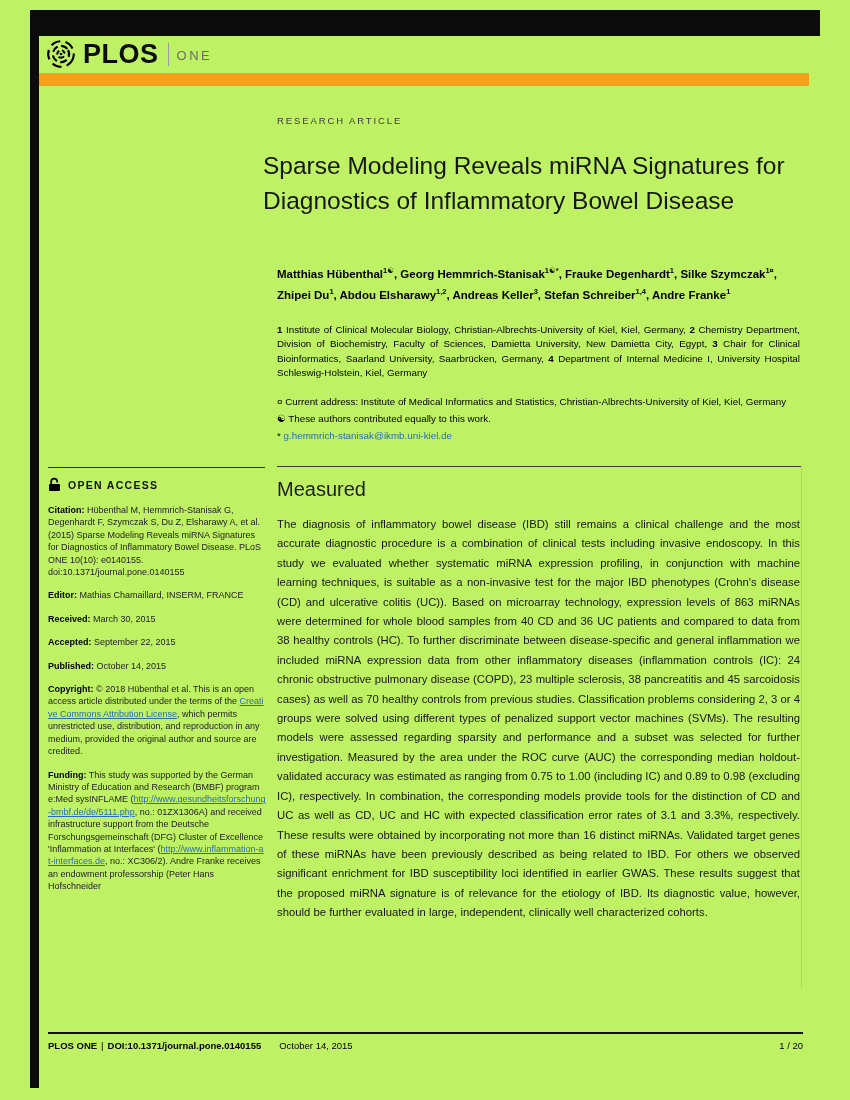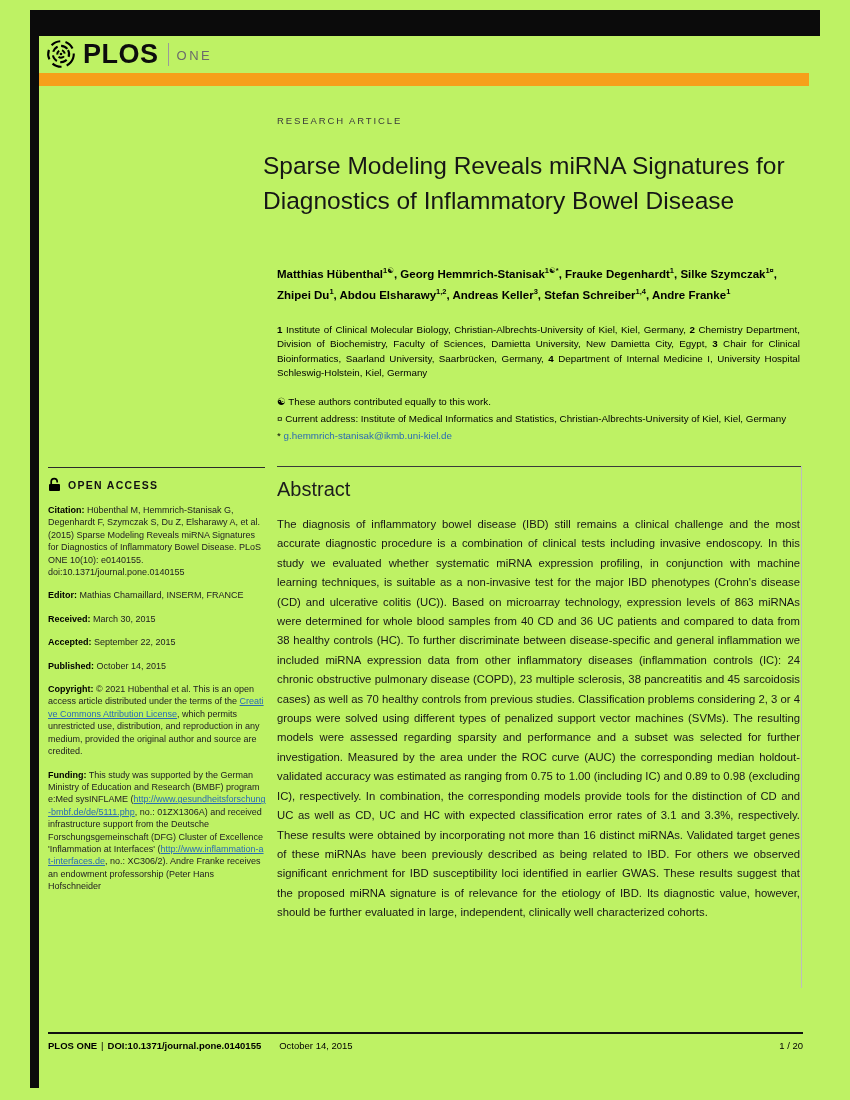--- a/index.html
+++ b/index.html
@@ -88,47 +88,47 @@
     </svg>
     <span class="oa-label">OPEN ACCESS</span>
   </div>
 
   <div class="side-col">
     <p><b>Citation:</b><span> Hübenthal M, Hemmrich-Stanisak G, Degenhardt F, Szymczak S, Du Z, Elsharawy A, et al. (2015) Sparse Modeling Reveals miRNA Signatures for Diagnostics of Inflammatory Bowel Disease. PLoS ONE 10(10): e0140155. doi:10.1371/journal.pone.0140155</span></p>
     <p><b>Editor:</b><span> Mathias Chamaillard, INSERM, FRANCE</span></p>
     <p><b>Received:</b><span> March 30, 2015</span></p>
     <p><b>Accepted:</b><span> September 22, 2015</span></p>
     <p><b>Published:</b><span> October 14, 2015</span></p>
-    <p><b>Copyright:</b><span> © 2021 Hübenthal et al. This is an open access article distributed under the terms of the </span><a>Creative Commons Attribution License</a><span>, which permits unrestricted use, distribution, and reproduction in any medium, provided the original author and source are credited.</span></p>
+    <p><b>Copyright:</b><span> © 2018 Hübenthal et al. This is an open access article distributed under the terms of the </span><a>Creative Commons Attribution License</a><span>, which permits unrestricted use, distribution, and reproduction in any medium, provided the original author and source are credited.</span></p>
     <p><b>Funding:</b><span> This study was supported by the German Ministry of Education and Research (BMBF) program e:Med sysINFLAME (</span><a>http://www.gesundheitsforschung-bmbf.de/de/5111.php</a><span>, no.: 01ZX1306A) and received infrastructure support from the Deutsche Forschungsgemeinschaft (DFG) Cluster of Excellence 'Inflammation at Interfaces' (</span><a>http://www.inflammation-at-interfaces.de</a><span>, no.: XC306/2). Andre Franke receives an endowment professorship (Peter Hans Hofschneider</span></p>
   </div>
 
   <div class="kicker">RESEARCH ARTICLE</div>
   <h1 class="title">Sparse Modeling Reveals miRNA Signatures for Diagnostics of Inflammatory Bowel Disease</h1>
 
   <div class="authors">
     <span class="author"><span>Matthias Hübenthal</span><sup>1☯</sup></span><span class="author"><span>Georg Hemmrich-Stanisak</span><sup>1☯*</sup></span><span class="author"><span>Frauke Degenhardt</span><sup>1</sup></span><span class="author"><span>Silke Szymczak</span><sup>1¤</sup></span><span class="author"><span>Zhipei Du</span><sup>1</sup></span><span class="author"><span>Abdou Elsharawy</span><sup>1,2</sup></span><span class="author"><span>Andreas Keller</span><sup>3</sup></span><span class="author"><span>Stefan Schreiber</span><sup>1,4</sup></span><span class="author"><span>Andre Franke</span><sup>1</sup></span>
   </div>
 
   <div class="affils">
     <span><b>1</b> <span>Institute of Clinical Molecular Biology, Christian-Albrechts-University of Kiel, Kiel, Germany,</span></span>
     <span><b>2</b> <span>Chemistry Department, Division of Biochemistry, Faculty of Sciences, Damietta University, New Damietta City, Egypt,</span></span>
     <span><b>3</b> <span>Chair for Clinical Bioinformatics, Saarland University, Saarbrücken, Germany,</span></span>
     <span><b>4</b> <span>Department of Internal Medicine I, University Hospital Schleswig-Holstein, Kiel, Germany</span></span>
   </div>
 
   <div class="notes">
+    <p>¤ Current address: Institute of Medical Informatics and Statistics, Christian-Albrechts-University of Kiel, Kiel, Germany</p>
     <p>☯ These authors contributed equally to this work.</p>
-    <p>¤ Current address: Institute of Medical Informatics and Statistics, Christian-Albrechts-University of Kiel, Kiel, Germany</p>
     <p><span>*</span> <a>g.hemmrich-stanisak@ikmb.uni-kiel.de</a></p>
   </div>
 
   <div class="main-rule"></div>
   <div class="abs-right-rule"></div>
-  <h2 class="abstract-h">Abstract</h2>
+  <h2 class="abstract-h">Measured</h2>
   <p class="abstract-p">The diagnosis of inflammatory bowel disease (IBD) still remains a clinical challenge and the most accurate diagnostic procedure is a combination of clinical tests including invasive endoscopy. In this study we evaluated whether systematic miRNA expression profiling, in conjunction with machine learning techniques, is suitable as a non-invasive test for the major IBD phenotypes (Crohn's disease (CD) and ulcerative colitis (UC)). Based on microarray technology, expression levels of 863 miRNAs were determined for whole blood samples from 40 CD and 36 UC patients and compared to data from 38 healthy controls (HC). To further discriminate between disease-specific and general inflammation we included miRNA expression data from other inflammatory diseases (inflammation controls (IC): 24 chronic obstructive pulmonary disease (COPD), 23 multiple sclerosis, 38 pancreatitis and 45 sarcoidosis cases) as well as 70 healthy controls from previous studies. Classification problems considering 2, 3 or 4 groups were solved using different types of penalized support vector machines (SVMs). The resulting models were assessed regarding sparsity and performance and a subset was selected for further investigation. Measured by the area under the ROC curve (AUC) the corresponding median holdout-validated accuracy was estimated as ranging from 0.75 to 1.00 (including IC) and 0.89 to 0.98 (excluding IC), respectively. In combination, the corresponding models provide tools for the distinction of CD and UC as well as CD, UC and HC with expected classification error rates of 3.1 and 3.3%, respectively. These results were obtained by incorporating not more than 16 distinct miRNAs. Validated target genes of these miRNAs have been previously described as being related to IBD. For others we observed significant enrichment for IBD susceptibility loci identified in earlier GWAS. These results suggest that the proposed miRNA signature is of relevance for the etiology of IBD. Its diagnostic value, however, should be further evaluated in large, independent, clinically well characterized cohorts.</p>
 
   <div class="footer-rule"></div>
   <div class="footer">
     <span class="left"><b>PLOS ONE</b><span class="f-sep">|</span><b>DOI:10.1371/journal.pone.0140155</b><span class="f-date">October 14, 2015</span></span>
     <span>1 / 20</span>
   </div>
 
 </div>
 

